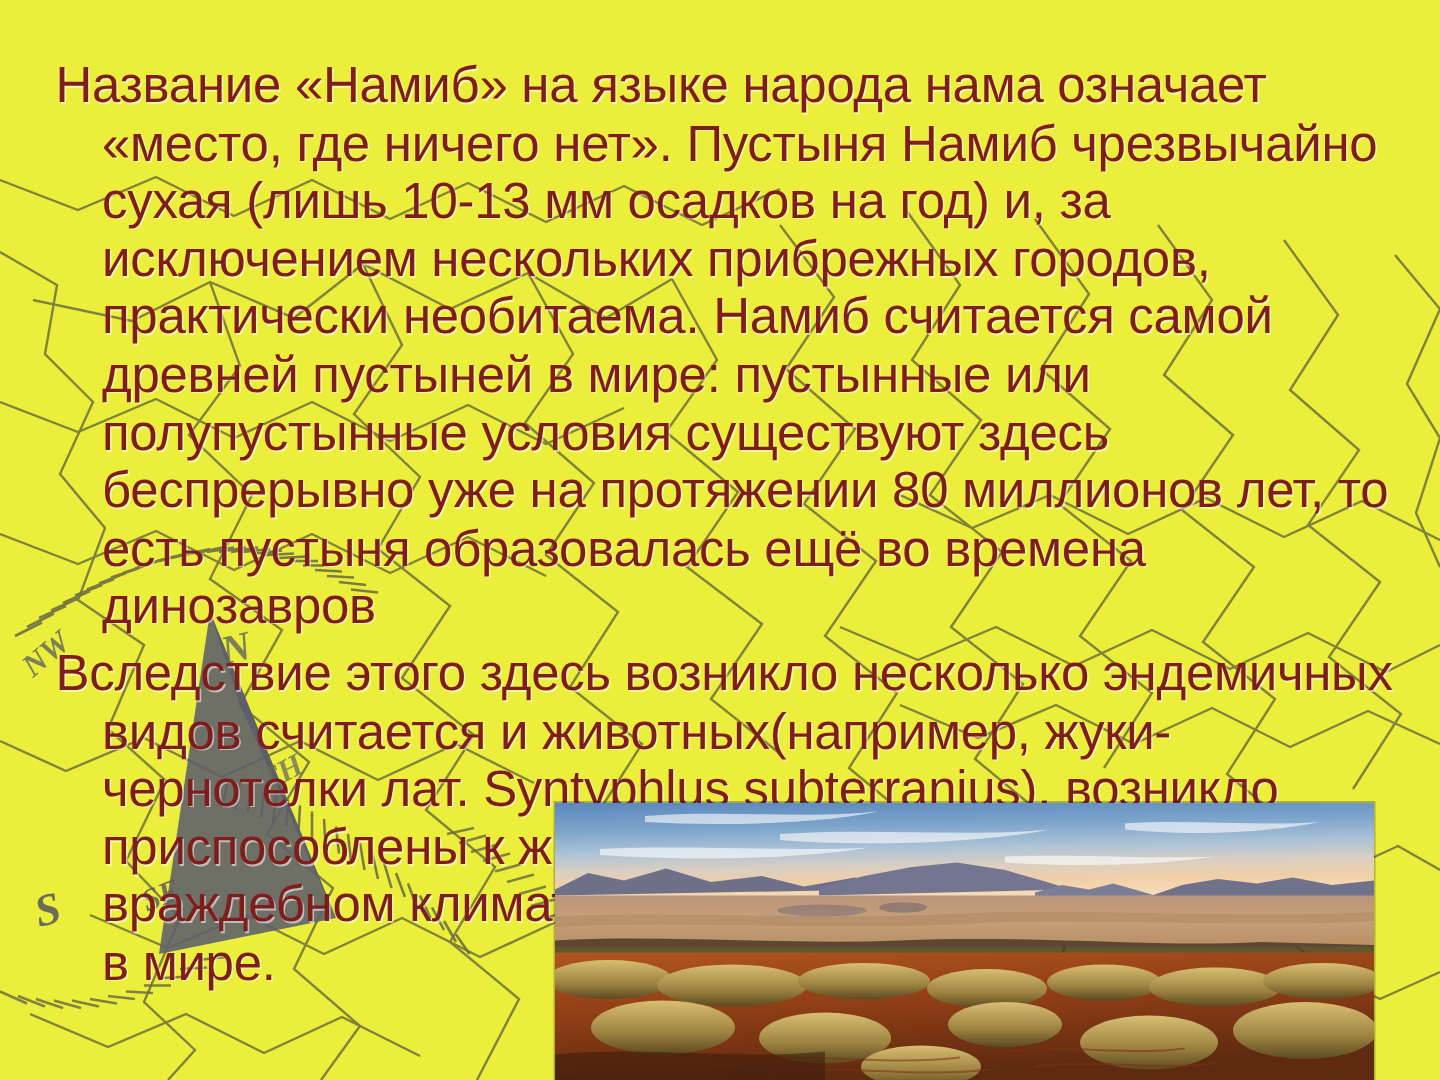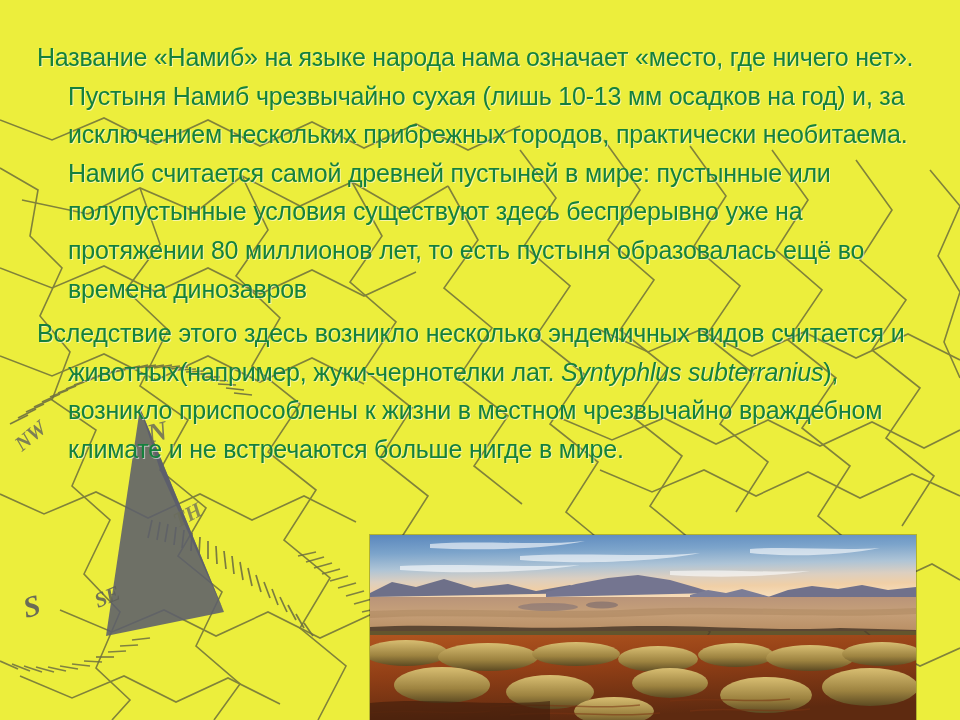--- a/index.html
+++ b/index.html
@@ -11,34 +11,34 @@
 
   
   #bg-decor{position:absolute;inset:0;width:960px;height:720px;pointer-events:none;}
 
   
   #slide-body{
     position:absolute;left:0;top:0;width:960px;height:720px;
     padding:38px 30px 0 30px;box-sizing:border-box;
   }
   .para{
-    color:#15803d;
-    font-size:25px;
+    color:#7f1d1d;
+    font-size:34px;
     line-height:38.6px;
     font-weight:400;
     letter-spacing:-0.2px;
     padding-left:38px;
     text-indent:-31px;
     margin:0 0 4px 0;
     text-shadow:1px 1px 0 rgba(255,255,255,.55);
     position:relative;
     word-spacing:0px;
   }
   .para.second{margin-top:6px;}
-  .sci{font-style:italic;}
+  .sci{}
 
   
   #photo-frame{
     position:absolute;left:370px;top:535px;width:546px;height:185px;
     overflow:hidden;
     box-shadow:0 0 0 1px rgba(0,0,0,.25);
   }
   #photo-frame svg{display:block;width:546px;height:185px;}
 </style>
 </head>

